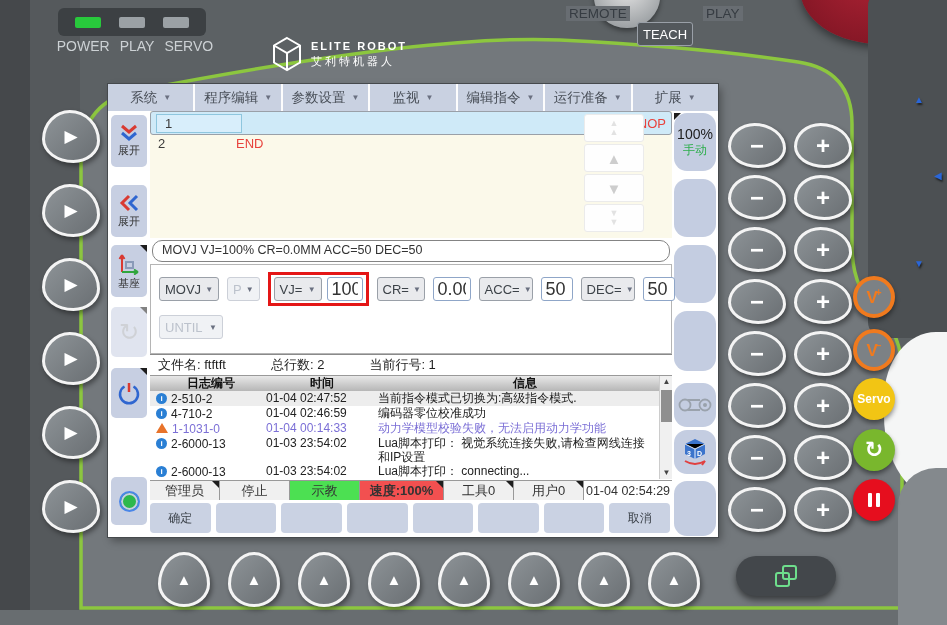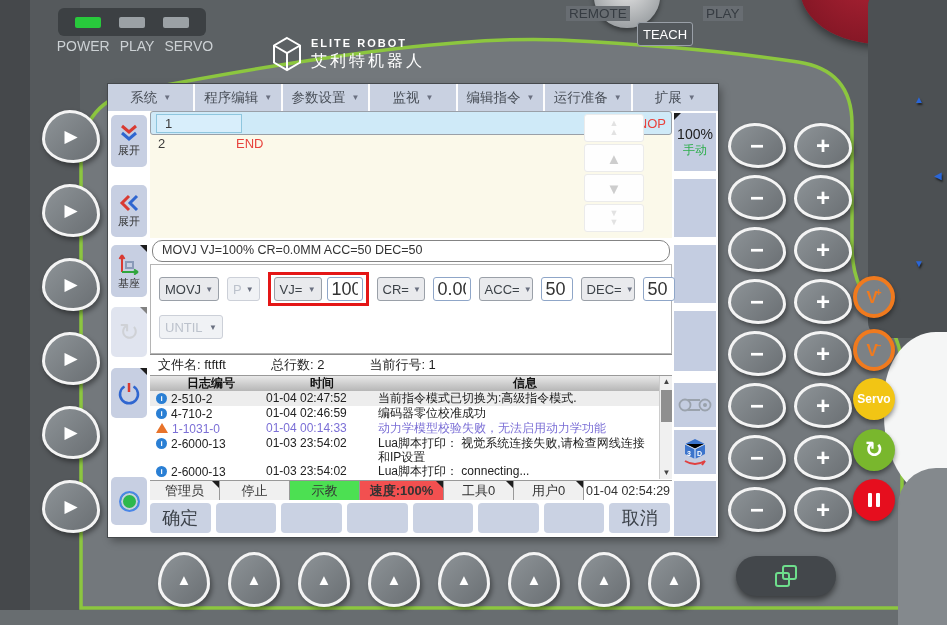--- a/index.html
+++ b/index.html
@@ -8,21 +8,21 @@
   .abs{position:absolute;}
 
   
   #body-bg{position:absolute;left:0;top:0;}
   .led-panel{left:58px;top:8px;width:148px;height:28px;background:#3c4043;border-radius:6px;display:flex;align-items:center;justify-content:space-around;padding:0 8px;}
   .led{width:26px;height:11px;border-radius:2px;background:#9ba1a5;}
   .led.on{background:#28c93c;}
   .led-labels{left:50px;top:38px;width:170px;display:flex;gap:10px;justify-content:center;color:#ccd1d4;font-size:14px;}
   .logo{left:272px;top:36px;display:flex;align-items:center;gap:9px;color:#fff;}
   .logo .t1{font-size:11px;font-weight:bold;letter-spacing:2px;}
-  .logo .t2{font-size:16px;letter-spacing:3px;margin-top:2px;}
+  .logo .t2{font-size:11px;letter-spacing:3px;margin-top:2px;}
   .knob{left:594px;top:-34px;width:66px;height:62px;border-radius:50%;background:radial-gradient(circle at 50% 35%,#e6e6e6,#9fa3a6 75%);box-shadow:0 3px 5px rgba(0,0,0,.4);}
   .swlabel{font-size:13.5px;color:#363c42;background:#686d72;padding:0 3px;}
   .swlabel.sel{color:#fff;background:#53585c;}
   .estop{left:800px;top:-66px;width:160px;height:110px;border-radius:50%;background:radial-gradient(circle at 42% 32%,#ae2335,#7c1422 78%);box-shadow:0 4px 8px rgba(0,0,0,.45);}
   .rpanel{left:868px;top:-10px;width:86px;height:348px;background:#4c5053;border-radius:16px;}
   .rpanel .bar{position:absolute;color:#2a66d8;font-size:10px;text-shadow:1px 2px 2px rgba(0,0,0,.6);}
   .strap{left:884px;top:332px;width:64px;height:168px;background:#f5f6f6;border-radius:52px 0 0 58px/66px 0 0 84px;}
   .grip{left:898px;top:468px;width:49px;height:157px;background:#84898d;border-radius:38px 0 0 0;}
 
   
@@ -45,21 +45,21 @@
 
   
   .screen{left:108px;top:84px;width:610px;height:453px;background:#fff;box-shadow:0 0 0 1px #45494c,3px 4px 8px rgba(0,0,0,.35);font-size:13px;color:#333;}
   .menubar{position:absolute;left:0;top:0;right:0;height:27px;background:#fdfdfd;display:flex;gap:2px;}
   .tab{flex:1;background:#c9d1e1;display:flex;align-items:center;justify-content:center;gap:6px;color:#494f58;font-size:13.5px;cursor:pointer;}
   .caret{font-size:8px;color:#6a7080;}
 
   .lstrip{position:absolute;left:0;top:27px;width:42px;bottom:0;background:#fff;}
   .rstrip{position:absolute;right:0;top:27px;width:46px;bottom:0;background:#fff;}
   .iconbtn{position:absolute;left:3px;width:36px;background:#c7cfe2;border-radius:5px;display:flex;flex-direction:column;align-items:center;justify-content:center;gap:1px;font-size:11px;color:#333;cursor:pointer;}
-  .rbtn{position:absolute;left:2px;width:42px;background:#c4cde1;border-radius:0;display:flex;flex-direction:column;align-items:center;justify-content:center;cursor:pointer;}
+  .rbtn{position:absolute;left:2px;width:42px;background:#c4cde1;border-radius:13px;display:flex;flex-direction:column;align-items:center;justify-content:center;cursor:pointer;}
   .ctr::after{content:'';position:absolute;top:0;right:0;border-left:7px solid transparent;border-top:7px solid #1d1d1d;}
   .ctl::before{content:'';position:absolute;top:0;left:0;border-right:7px solid transparent;border-top:7px solid #1d1d1d;}
 
   .main{position:absolute;left:42px;right:46px;top:27px;bottom:0;background:#fff;}
   .prog{position:absolute;left:0;right:0;top:0;height:127px;background:#fbf9ea;overflow:hidden;}
   .pline{display:flex;height:17px;line-height:17px;font-size:13px;}
   .pline .num{width:86px;padding-left:8px;color:#3a3a3a;}
   .pline .ptext{color:#e8433d;}
   .pline.sel{background:#cfeaf8;}
   .pline.sel .num{border:1px solid #8ec6de;background:#d8eefb;}
@@ -91,21 +91,21 @@
   .licon.warn{background:none;border-radius:0;width:0;height:0;border-left:6px solid transparent;border-right:6px solid transparent;border-bottom:10px solid #e8732a;color:transparent;}
   .logsb{position:absolute;right:0;top:0;bottom:0;width:13px;background:#f0f0f0;border-left:1px solid #ccc;}
   .logsb .ar{position:absolute;left:0;width:13px;height:12px;font-size:8px;color:#444;text-align:center;line-height:12px;cursor:pointer;}
   .logsb .thumb{position:absolute;left:1px;top:14px;width:11px;height:32px;background:#8f8f8f;cursor:pointer;}
   .statusbar{position:absolute;left:0;right:0;top:369px;height:20px;display:flex;font-size:13px;border-top:1px solid #999;}
   .scell{border-right:1px solid #999;background:#f0f0f0;display:flex;align-items:center;justify-content:center;position:relative;}
   .scell.teach{background:#4ce052;}
   .scell.speed{background:#f25050;font-weight:bold;}
   .scell.time{background:#fff;flex:1;font-size:12.5px;border-right:none;}
   .softkeys{position:absolute;left:0;right:2px;top:392px;height:30px;display:flex;gap:5px;}
-  .skey{flex:1;background:#cad2e3;border-radius:4px;display:flex;align-items:center;justify-content:center;font-size:18px;color:#3c424a;cursor:pointer;}
+  .skey{flex:1;background:#cad2e3;border-radius:4px;display:flex;align-items:center;justify-content:center;font-size:12px;color:#3c424a;cursor:pointer;}
   .greendot{width:21px;height:21px;border-radius:50%;background:#2db84d;border:2px solid #4a86e8;box-shadow:0 0 0 2px #c7cfe2 inset;}
 </style>
 </head>
 <body>
 
 <div id="pendant">
 
   <svg id="body-bg" width="947" height="625">
     <rect x="0" y="0" width="947" height="625" fill="#5c6164"></rect>
     <rect x="0" y="0" width="30" height="625" fill="#45484b"></rect>

